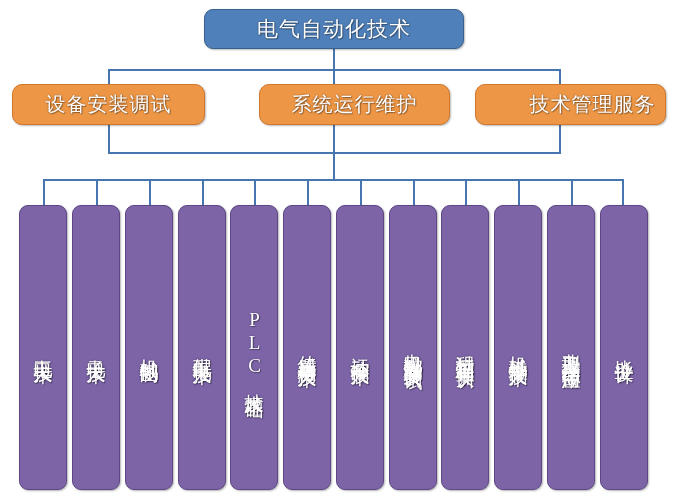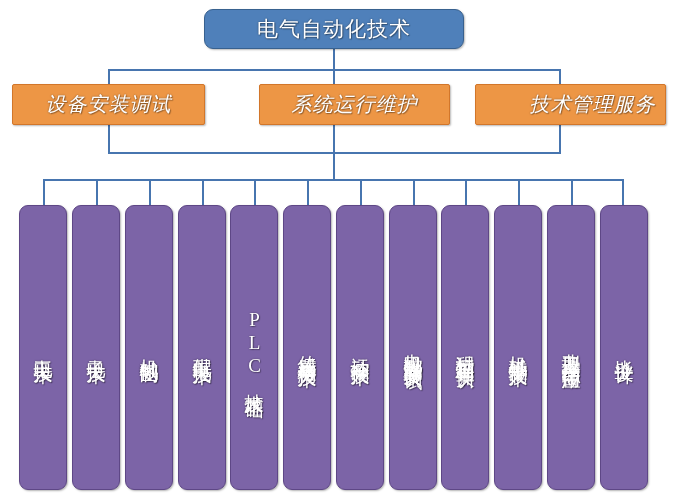--- a/index.html
+++ b/index.html
@@ -51,27 +51,26 @@
     border: 1px solid #38618F;
     font-size: 21px;
     box-shadow: 1px 1px 2px rgba(0,0,0,0.28);
     z-index: 3;
   }
 
   
   .node-cat {
     top: 84px;
     height: 41px;
-    border-radius: 2px;
+    border-radius: 10px;
     background: #ED9645;
     border: 1px solid #D2762A;
     font-size: 20px;
     box-shadow: 1px 1px 2px rgba(0,0,0,0.28);
     z-index: 3;
-    font-style: italic;
   }
 
   
   .node-course {
     top: 205px;
     height: 285px;
     border-radius: 9px;
     background: #7C64A7;
     border: 1px solid #5E4786;
     box-shadow: 1px 1px 2px rgba(0,0,0,0.30);

